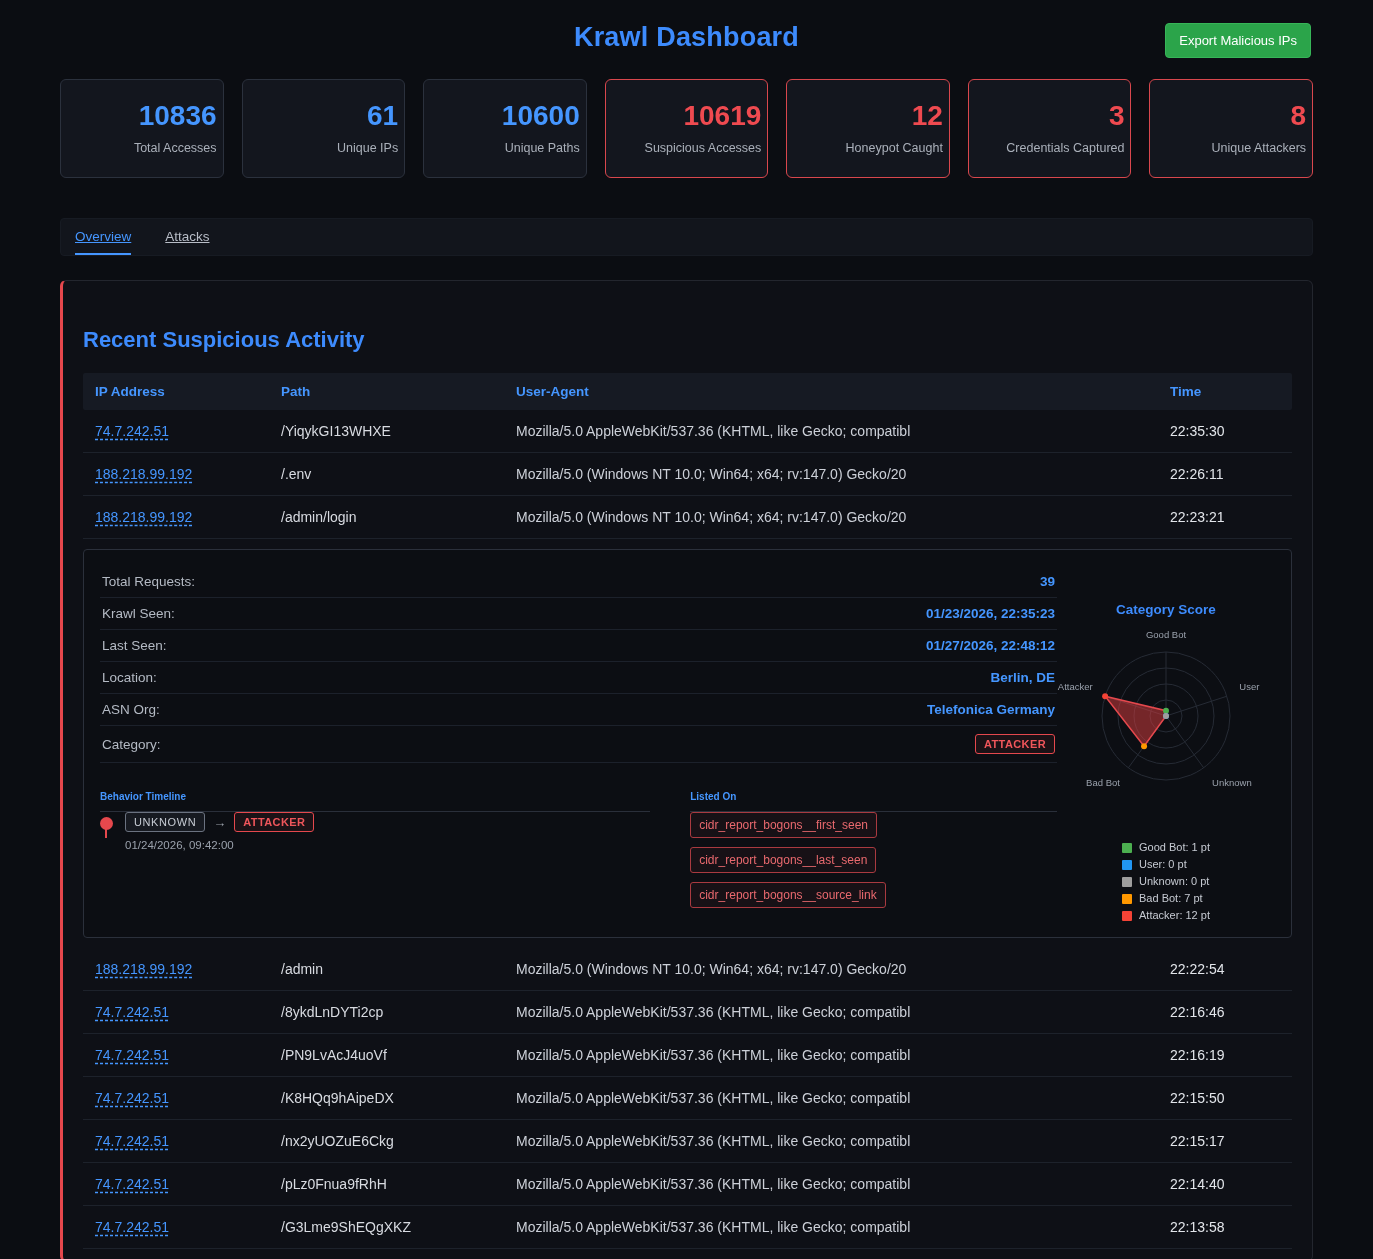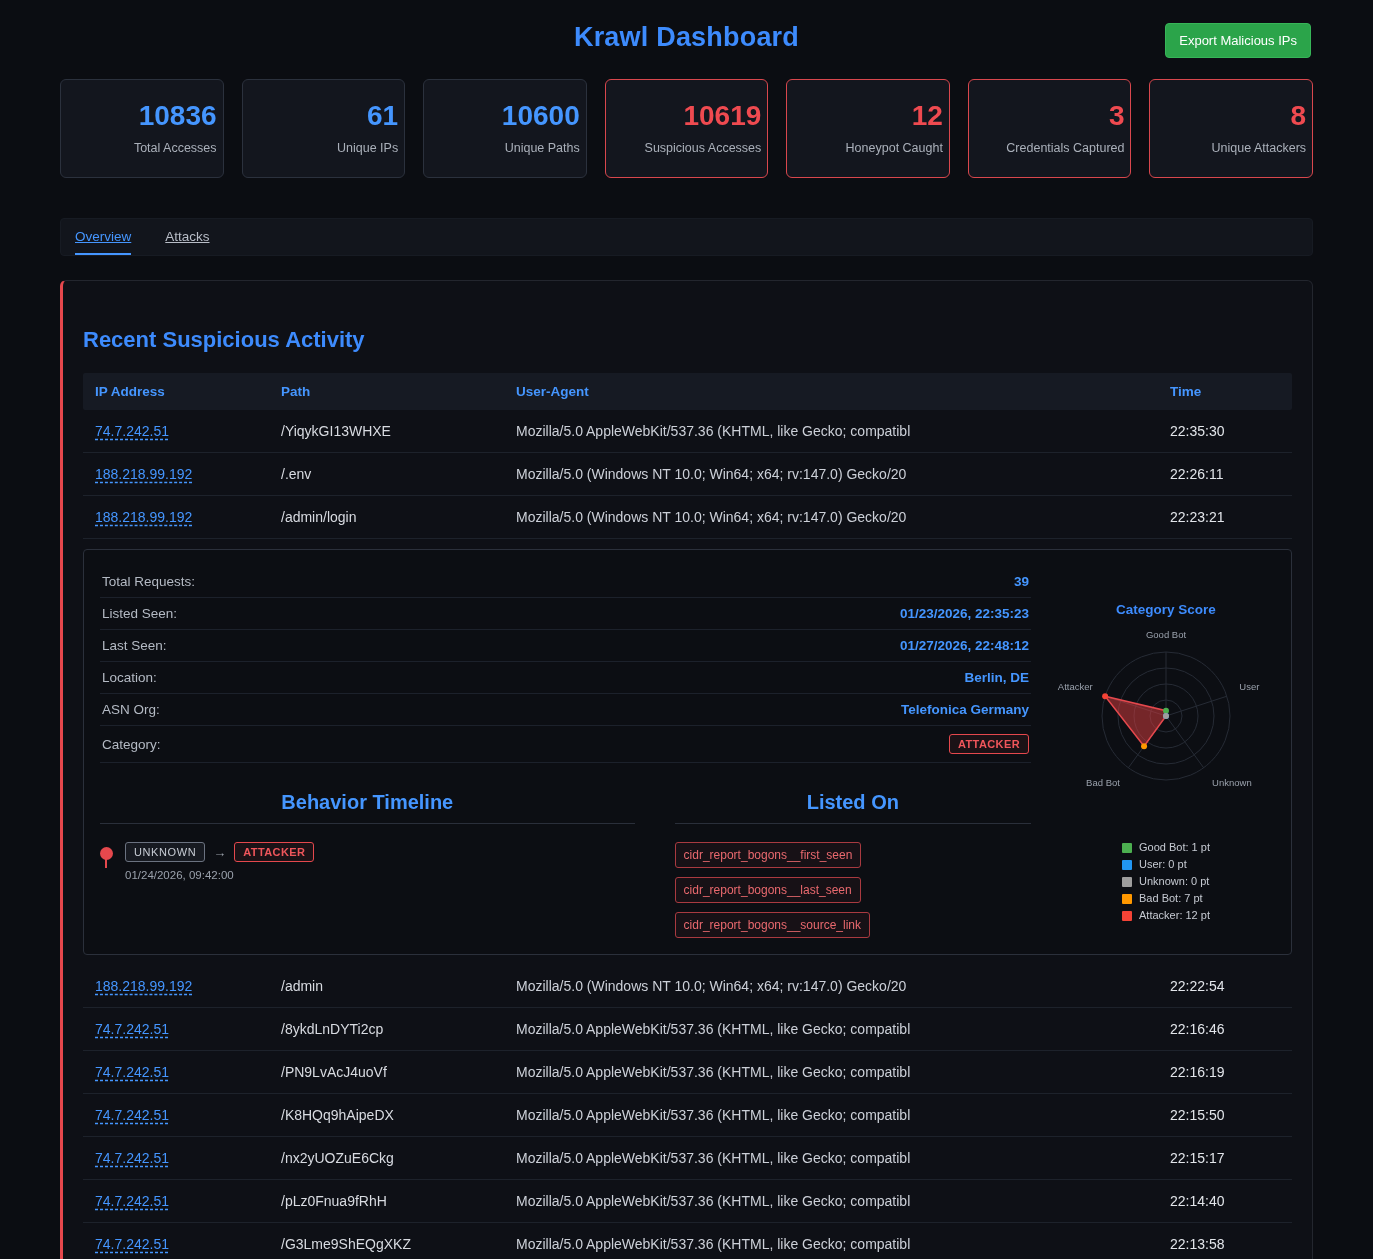--- a/index.html
+++ b/index.html
@@ -75,41 +75,41 @@
     color:var(--blue);font-weight:bold;font-size:13.5px;
   }
   .trow{padding:13px 12px;border-bottom:1px solid var(--border-subtle);cursor:pointer;}
   .ip-link{color:var(--blue);text-decoration:underline;text-decoration-style:dashed;text-underline-offset:3px;cursor:pointer;}
   .c-path{color:#d8dbe1;}
   .c-ua{color:#ccd0d8;}
   .c-time{color:#e2e5ea;}
   
   .detail{
     margin:10px 0 10px;border:1px solid #2b303b;background:var(--detail);
-    border-radius:4px;padding:16px;display:flex;gap:26px;
+    border-radius:4px;padding:16px;display:flex;
   }
   .detail-left{flex:1;min-width:0;}
   .kv-row{
     display:flex;justify-content:space-between;align-items:center;
     padding:8px 2px;border-bottom:1px solid #1c212b;font-size:13.5px;
   }
   .kv-label{color:#b4bac4;}
   .kv-value{color:var(--blue);font-weight:bold;}
   .badge{
     display:inline-block;border:1px solid var(--red);color:#f0565b;
     background:rgba(229,72,77,.07);font-size:11px;font-weight:bold;
     padding:3px 8px;border-radius:3px;letter-spacing:.4px;
   }
   .badge.gray{border-color:#6b7280;color:#c7ccd4;background:#171a21;font-weight:normal;letter-spacing:.6px;}
   .detail-bottom{display:flex;gap:40px;margin-top:28px;align-items:flex-start;}
   .subcol-timeline{flex:1.5;min-width:0;}
   .subcol-listed{flex:1;min-width:0;}
   .subhead{
-    color:var(--blue);font-weight:bold;font-size:20px;
-    border-bottom:1px solid #2a2f3a;padding-bottom:9px;margin-bottom:18px;text-align:center;
+    color:var(--blue);font-weight:bold;font-size:10px;
+    border-bottom:1px solid #2a2f3a;padding-bottom:9px;
   }
   .timeline-entry{display:flex;gap:12px;}
   .pin{position:relative;width:13px;height:13px;border-radius:50%;
     background:var(--red);flex:none;margin-top:5px;}
   .pin::after{content:"";position:absolute;left:5px;top:12px;width:2px;height:9px;background:var(--red);}
   .timeline-body .badges{display:flex;align-items:center;gap:8px;}
   .tl-arrow{color:#9aa0aa;font-size:13px;}
   .tl-time{color:#9aa1ac;font-size:11.5px;margin-top:7px;}
   .chips{display:flex;flex-wrap:wrap;gap:9px;}
   .chip{
@@ -211,21 +211,21 @@
   <div class="detail">
     <div class="detail-left">
       <div>
 
           <div class="kv-row">
             <span class="kv-label">Total Requests:</span>
             <span class="kv-value">39</span>
           </div>
 
           <div class="kv-row">
-            <span class="kv-label">Listed Seen:</span>
+            <span class="kv-label">Krawl Seen:</span>
             <span class="kv-value">01/23/2026, 22:35:23</span>
           </div>
 
           <div class="kv-row">
             <span class="kv-label">Last Seen:</span>
             <span class="kv-value">01/27/2026, 22:48:12</span>
           </div>
 
           <div class="kv-row">
             <span class="kv-label">Location:</span>

